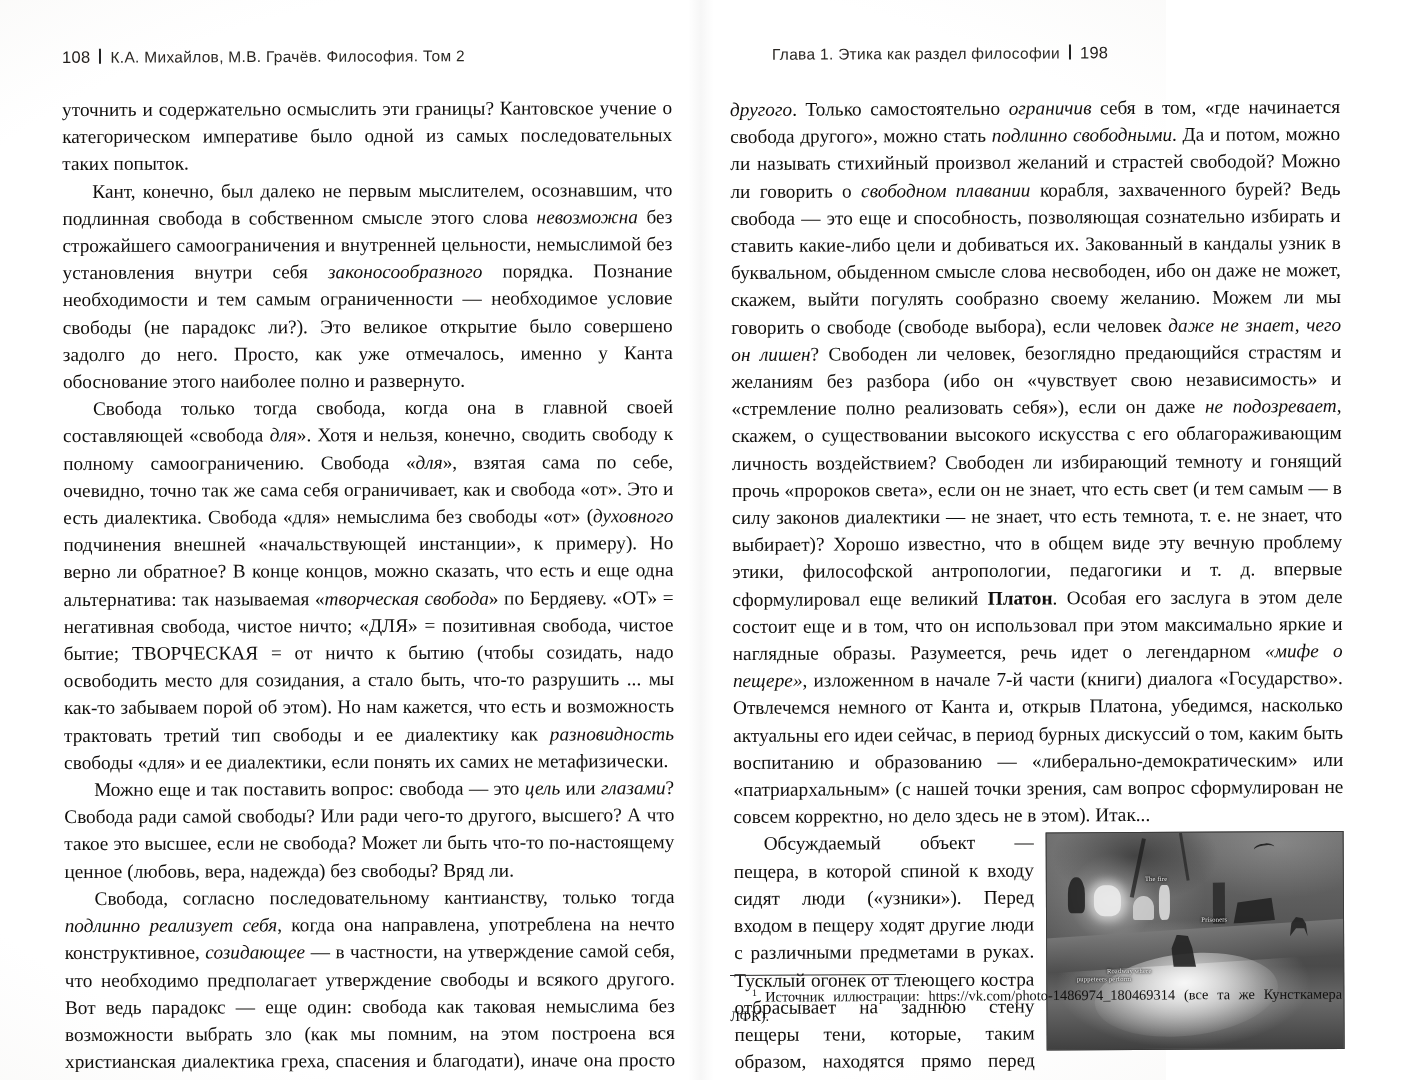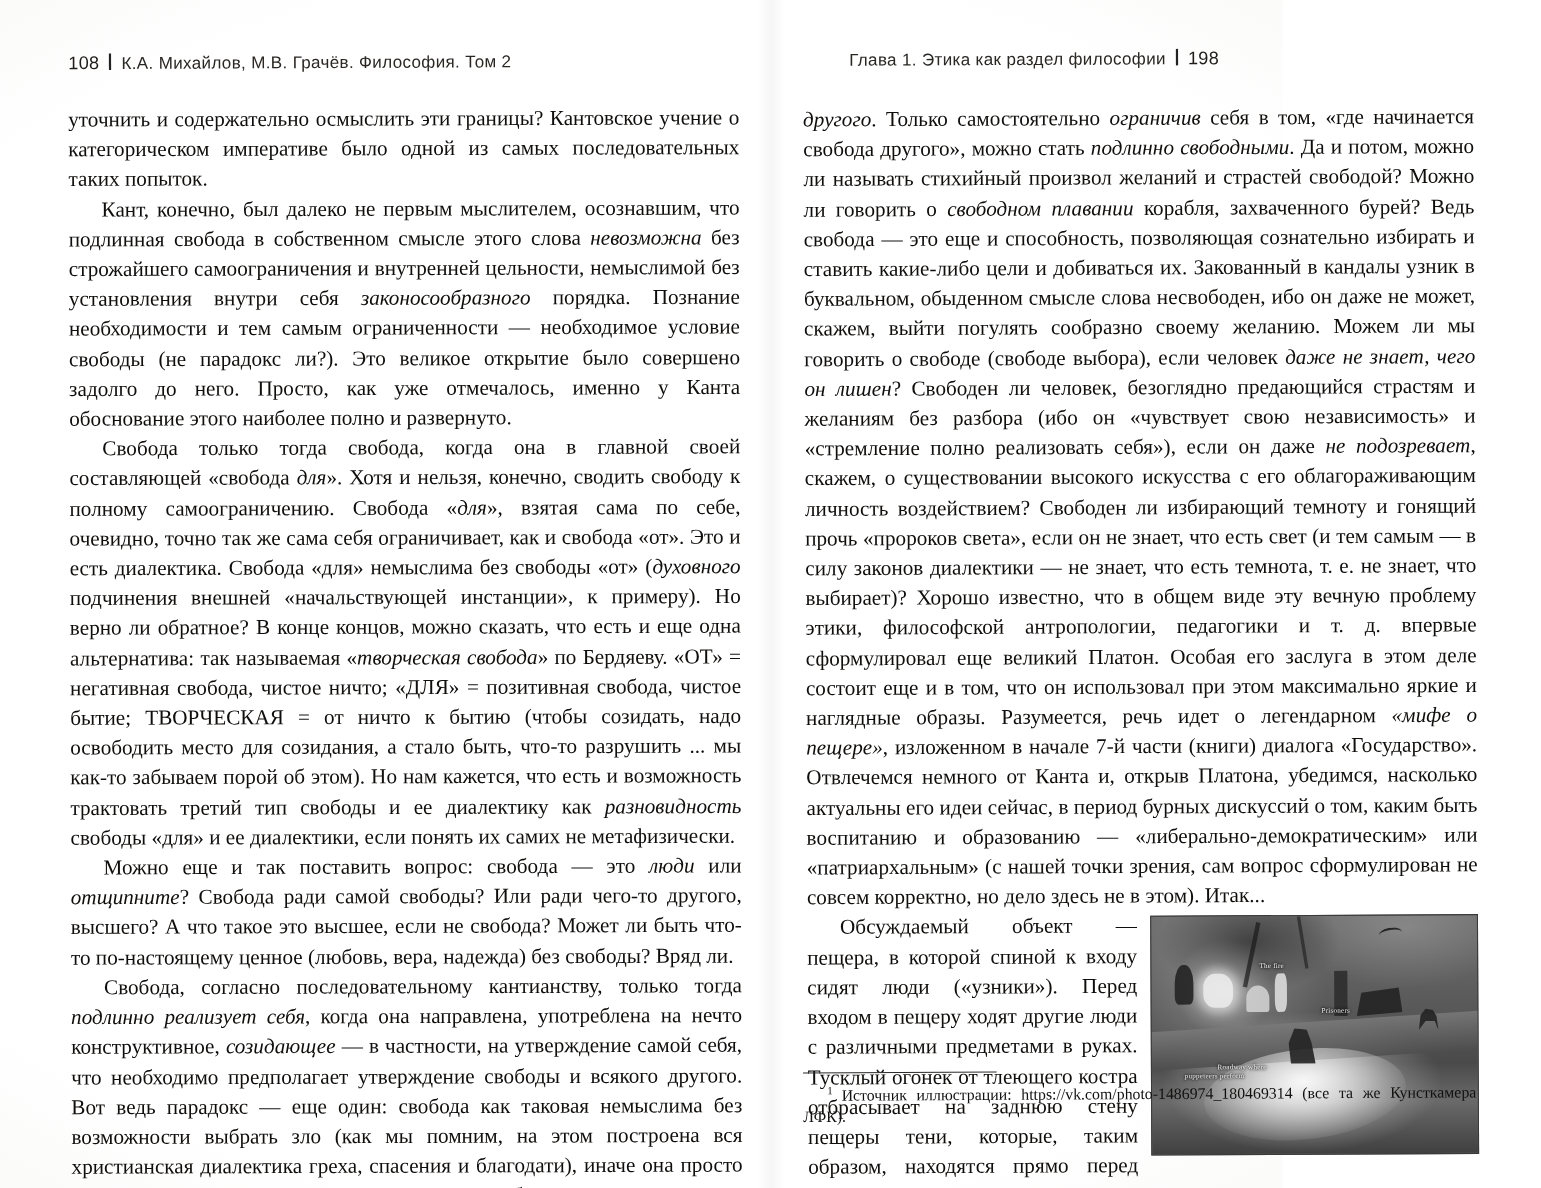--- a/index.html
+++ b/index.html
@@ -81,21 +81,21 @@
   .col-left  { left: 62px;  transform: rotate(-0.18deg); transform-origin: top left; }
   .col-right { left: 730px; transform: rotate(-0.28deg); transform-origin: top left; }
 
   .col p {
     margin: 0;
     text-indent: 30px;
   }
   .col p.noindent { text-indent: 0; }
 
   i, em { font-style: italic; }
-  b, strong { font-weight: normal; }
+  b, strong { font-weight: bold; }
 
   
   .figure {
     float: right;
     width: 296px;
     height: 216px;
     margin: 4px 0 6px 12px;
     shape-outside: margin-box;
     position: relative;
     overflow: hidden;
@@ -207,21 +207,21 @@
   <div class="runhead runhead-right">
     <span>Глава 1. Этика как раздел философии</span>
     <span class="rule-v"></span>
     <span class="folio">198</span>
   </div>
 
   <div class="col col-left">
     <p class="noindent">уточнить и содержательно осмыслить эти границы? Кантовское учение о категорическом императиве было одной из самых последовательных таких попыток.</p>
     <p>Кант, конечно, был далеко не первым мыслителем, осознавшим, что подлинная свобода в собственном смысле этого слова <i>невозможна</i> без строжайшего самоограничения и внутренней цельности, немыслимой без установления внутри себя <i>законосообразного</i> порядка. Познание необходимости и тем самым ограниченности — необходимое условие свободы (не парадокс ли?). Это великое открытие было совершено задолго до него. Просто, как уже отмечалось, именно у Канта обоснование этого наиболее полно и развернуто.</p>
     <p>Свобода только тогда свобода, когда она в главной своей составляющей «свобода <i>для</i>». Хотя и нельзя, конечно, сводить свободу к полному самоограничению. Свобода «<i>для</i>», взятая сама по себе, очевидно, точно так же сама себя ограничивает, как и свобода «от». Это и есть диалектика. Свобода «для» немыслима без свободы «от» (<i>духовного</i> подчинения внешней «начальствующей инстанции», к примеру). Но верно ли обратное? В конце концов, можно сказать, что есть и еще одна альтернатива: так называемая «<i>творческая свобода</i>» по Бердяеву. «ОТ» = негативная свобода, чистое ничто; «ДЛЯ» = позитивная свобода, чистое бытие; ТВОРЧЕСКАЯ = от ничто к бытию (чтобы созидать, надо освободить место для созидания, а стало быть, что-то разрушить ... мы как-то забываем порой об этом). Но нам кажется, что есть и возможность трактовать третий тип свободы и ее диалектику как <i>разновидность</i> свободы «для» и ее диалектики, если понять их самих не метафизически.</p>
-    <p>Можно еще и так поставить вопрос: свобода — это <i>люди</i> или <i>отщипните</i>? Свобода ради самой свободы? Или ради чего-то другого, высшего? А что такое это высшее, если не свобода? Может ли быть что-то по-настоящему ценное (любовь, вера, надежда) без свободы? Вряд ли.</p>
+    <p>Можно еще и так поставить вопрос: свобода — это <i>цель</i> или <i>глазами</i>? Свобода ради самой свободы? Или ради чего-то другого, высшего? А что такое это высшее, если не свобода? Может ли быть что-то по-настоящему ценное (любовь, вера, надежда) без свободы? Вряд ли.</p>
     <p>Свобода, согласно последовательному кантианству, только тогда <i>подлинно реализует себя</i>, когда она направлена, употреблена на нечто конструктивное, <i>созидающее</i> — в частности, на утверждение самой себя, что необходимо предполагает утверждение свободы и всякого другого. Вот ведь парадокс — еще один: свобода как таковая немыслима без возможности выбрать зло (как мы помним, на этом построена вся христианская диалектика греха, спасения и благодати), иначе она просто не свобода. Как говорится, «отщипните от свободы кусочек, и она вся перейдет в этот кусочек». Но реализует она себя как творческая способность только в созидании, при том что зло созидательным быть не может.</p>
 
   </div>
 
   <div class="col col-right">
 
     <p class="noindent"><i>другого</i>. Только самостоятельно <i>ограничив</i> себя в том, «где начинается свобода другого», можно стать <i>подлинно свободными</i>. Да и потом, можно ли называть стихийный произвол желаний и страстей свободой? Можно ли говорить о <i>свободном плавании</i> корабля, захваченного бурей? Ведь свобода — это еще и способность, позволяющая сознательно избирать и ставить какие-либо цели и добиваться их. Закованный в кандалы узник в буквальном, обыденном смысле слова несвободен, ибо он даже не может, скажем, выйти погулять сообразно своему желанию. Можем ли мы говорить о свободе (свободе выбора), если человек <i>даже не знает, чего он лишен</i>? Свободен ли человек, безоглядно предающийся страстям и желаниям без разбора (ибо он «чувствует свою независимость» и «стремление полно реализовать себя»), если он даже <i>не подозревает</i>, скажем, о существовании высокого искусства с его облагораживающим личность воздействием? Свободен ли избирающий темноту и гонящий прочь «пророков света», если он не знает, что есть свет (и тем самым — в силу законов диалектики — не знает, что есть темнота, т. е. не знает, что выбирает)? Хорошо известно, что в общем виде эту вечную проблему этики, философской антропологии, педагогики и т. д. впервые сформулировал еще великий <b>Платон</b>. Особая его заслуга в этом деле состоит еще и в том, что он использовал при этом максимально яркие и наглядные образы. Разумеется, речь идет о легендарном <i>«мифе о пещере»</i>, изложенном в начале 7-й части (книги) диалога «Государство». Отвлечемся немного от Канта и, открыв Платона, убедимся, насколько актуальны его идеи сейчас, в период бурных дискуссий о том, каким быть воспитанию и образованию — «либерально-демократическим» или «патриархальным» (с нашей точки зрения, сам вопрос сформулирован не совсем корректно, но дело здесь не в этом). Итак...</p>
 
     <p>
       <span class="figure">

